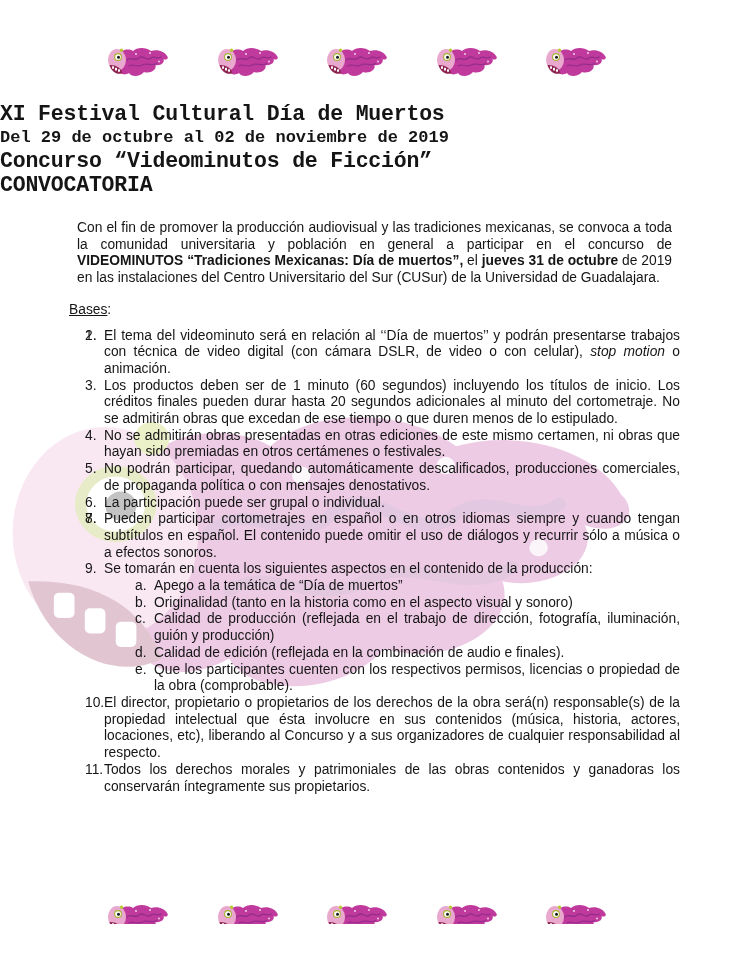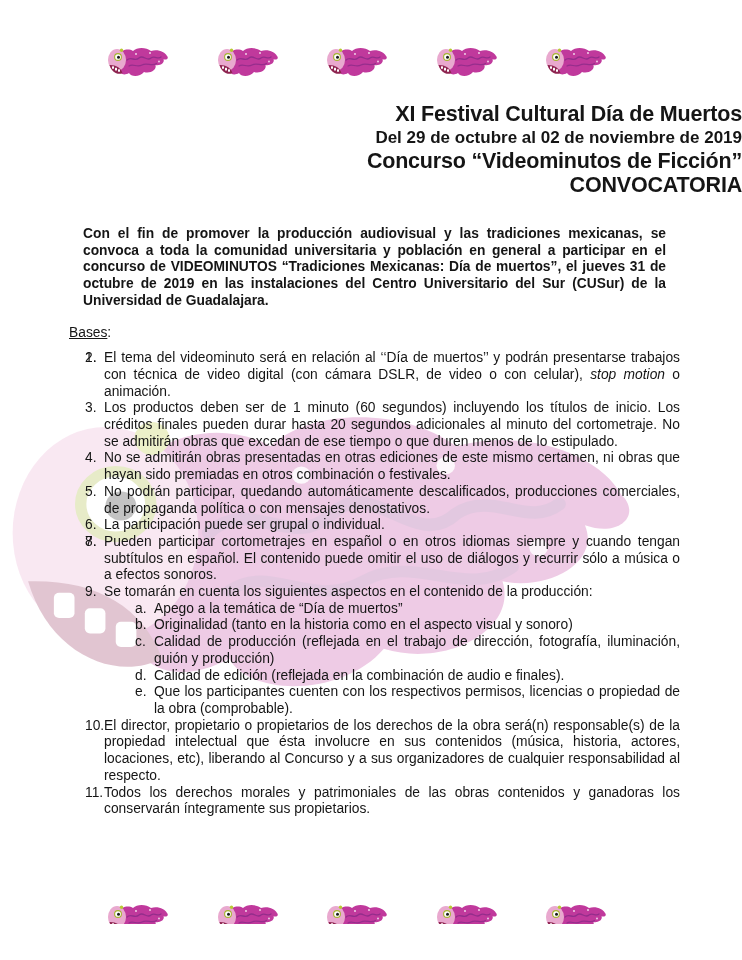--- a/index.html
+++ b/index.html
@@ -33,36 +33,37 @@
     width:660px;height:328px;
     opacity:0.26;
     z-index:0;
     pointer-events:none;
   }
 
   
   .titles{
     position:absolute;
     top:102px;left:0;width:742px;
-    text-align:right;
+    text-align:left;
     font-weight:bold;
     z-index:1;
+    font-family:Liberation Mono, monospace;
   }
   .h-big{font-size:21.5px;line-height:24px;letter-spacing:-0.2px;}
   .h-sub{font-size:17px;line-height:23px;}
 
   
   .doc-body{
     position:absolute;
     top:212px;left:69px;width:611px;
     font-size:13.8px;
     line-height:16.7px;
     z-index:1;
   }
-  .intro{margin:14px;text-align:justify;font-weight:bold;}
+  .intro{margin:8px;text-align:justify;}
   .bases-label{margin:15px 0 9px 0;font-weight:normal;}
   .bases-label u{text-decoration:underline;}
   .list{margin:9px 0 0 0;}
   .li{position:relative;padding-left:35px;text-align:justify;}
   .li .num{position:absolute;left:16px;top:0;}
   .li.sub{padding-left:85px;}
   .li.sub .num{left:66px;}
 </style>
 </head>
 <body>
@@ -141,21 +142,21 @@
 
   <div class="doc-body">
     <p class="intro"><span>Con el fin de promover la producción audiovisual y las tradiciones mexicanas, se convoca a toda la comunidad universitaria y población en general a participar en el concurso de </span><b>VIDEOMINUTOS “Tradiciones Mexicanas: Día de muertos”,</b><span> el </span><b>jueves 31 de octubre</b><span> de 2019 en las instalaciones del Centro Universitario del Sur (CUSur) de la Universidad de Guadalajara.</span></p>
 
     <p class="bases-label"><u>Bases</u><span>:</span></p>
 
     <div class="list">
       <div class="li"><span class="num">1.</span></div>
       <div class="li"><span class="num">2.</span><span>El tema del videominuto será en relación al ‘‘Día de muertos’’ y podrán presentarse trabajos con técnica de video digital (con cámara DSLR, de video o con celular), </span><i>stop motion</i><span> o animación.</span></div>
       <div class="li"><span class="num">3.</span><span>Los productos deben ser de 1 minuto (60 segundos) incluyendo los títulos de inicio. Los créditos finales pueden durar hasta 20 segundos adicionales al minuto del cortometraje. No se admitirán obras que excedan de ese tiempo o que duren menos de lo estipulado.</span></div>
-      <div class="li"><span class="num">4.</span><span>No se admitirán obras presentadas en otras ediciones de este mismo certamen, ni obras que hayan sido premiadas en otros combinación o festivales.</span></div>
+      <div class="li"><span class="num">4.</span><span>No se admitirán obras presentadas en otras ediciones de este mismo certamen, ni obras que hayan sido premiadas en otros certámenes o festivales.</span></div>
       <div class="li"><span class="num">5.</span><span>No podrán participar, quedando automáticamente descalificados, producciones comerciales, de propaganda política o con mensajes denostativos.</span></div>
       <div class="li"><span class="num">6.</span><span>La participación puede ser grupal o individual.</span></div>
       <div class="li"><span class="num">7.</span></div>
       <div class="li"><span class="num">8.</span><span>Pueden participar cortometrajes en español o en otros idiomas siempre y cuando tengan subtítulos en español. El contenido puede omitir el uso de diálogos y recurrir sólo a música o a efectos sonoros.</span></div>
       <div class="li"><span class="num">9.</span><span>Se tomarán en cuenta los siguientes aspectos en el contenido de la producción:</span></div>
       <div class="li sub"><span class="num">a.</span><span>Apego a la temática de “Día de muertos”</span></div>
       <div class="li sub"><span class="num">b.</span><span>Originalidad (tanto en la historia como en el aspecto visual y sonoro)</span></div>
       <div class="li sub"><span class="num">c.</span><span>Calidad de producción (reflejada en el trabajo de dirección, fotografía, iluminación, guión y producción)</span></div>
       <div class="li sub"><span class="num">d.</span><span>Calidad de edición (reflejada en la combinación de audio e finales).</span></div>
       <div class="li sub"><span class="num">e.</span><span>Que los participantes cuenten con los respectivos permisos, licencias o propiedad de la obra (comprobable).</span></div>

